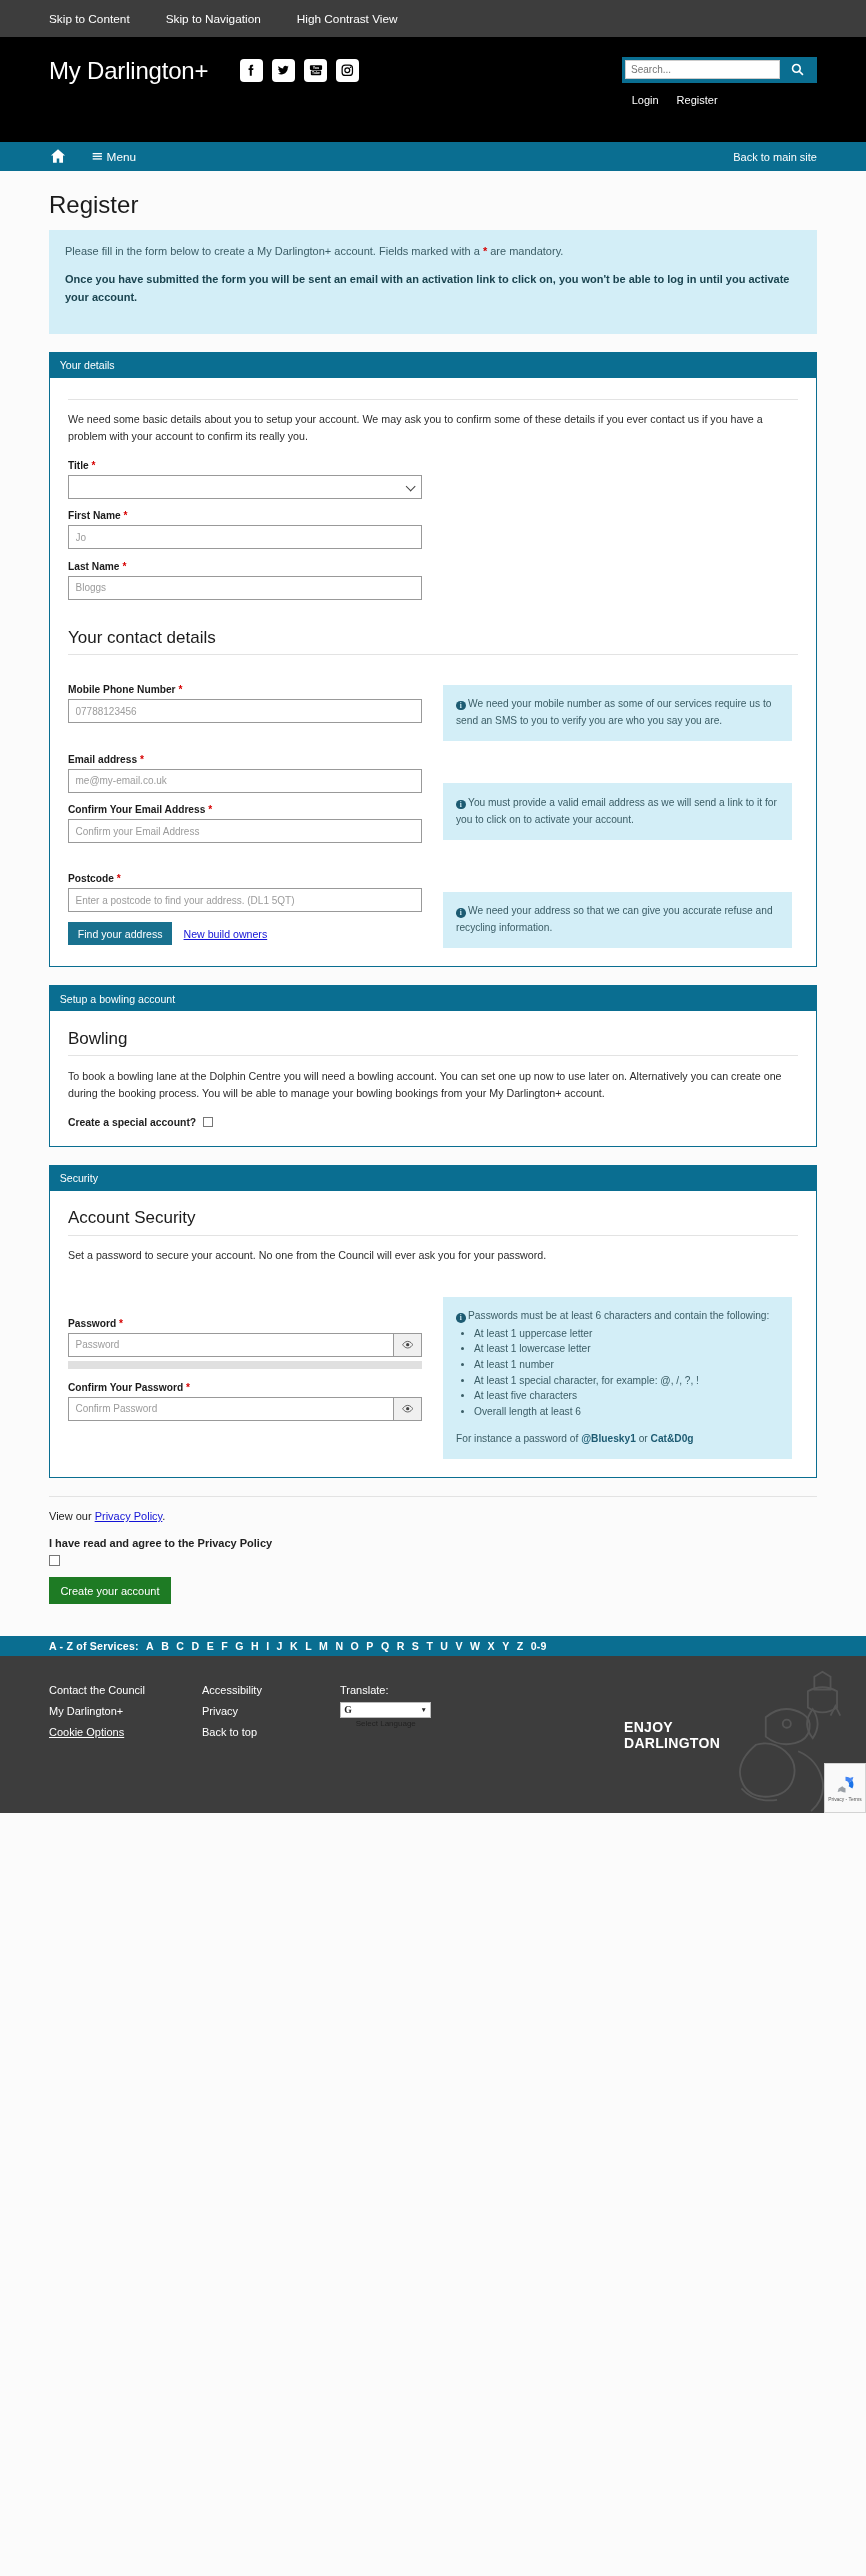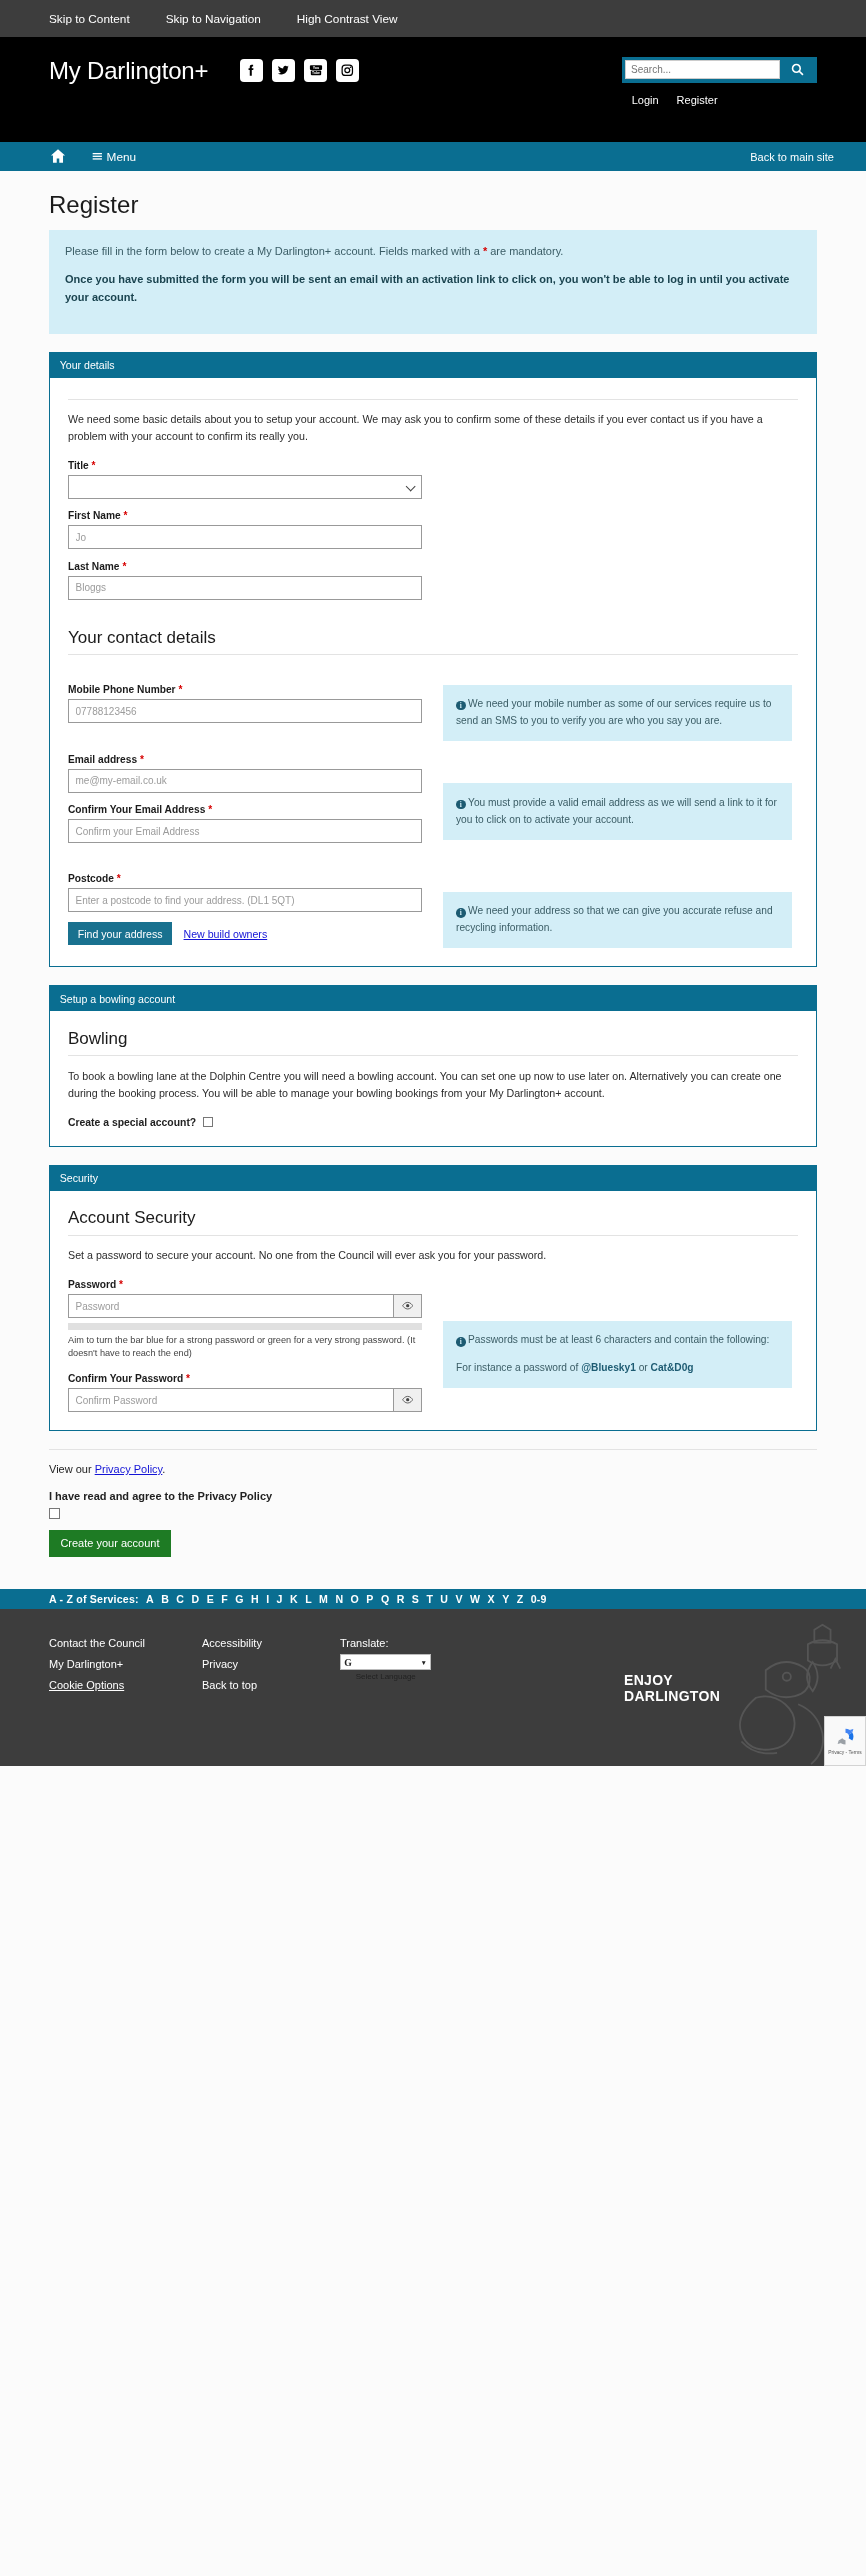--- a/index.html
+++ b/index.html
@@ -98,21 +98,21 @@
   .navbar {
     background:#0a6e91;
     height:29px;
     display:flex;
     align-items:center;
     padding:0 49px;
     position:relative;
   }
   .nav-left { display:flex; align-items:center; gap:25px;justify-content:center; }
   .menu-btn { color:#fff; font-size:11.8px; text-decoration:none; display:flex; align-items:center; gap:4px; }
-  .nav-right { position:absolute; right:32px; }
+  .nav-right { position:absolute; right:49px; }
   .nav-right a { color:#fff; font-size:11px; text-decoration:none; }
 
   
   .content { padding:0 49px; }
   h1.page-title {
     font-size:24px;
     font-weight:400;
     margin:19.5px 0 11.4px 0;
     color:#1b1b1b;
   }
@@ -558,21 +558,20 @@
             <div class="pwwrap">
               <input class="txt" type="text" placeholder="Password" style="">
               <div class="eye">
                 <svg width="11.4" height="11.4" viewBox="0 0 24 24">
                   <path d="M12 5C6.5 5 2.5 10 1.5 12c1 2 5 7 10.5 7s9.5-5 10.5-7c-1-2-5-7-10.5-7z" fill="none" stroke="#444" stroke-width="1.7"></path>
                   <circle cx="12" cy="12" r="3.4" fill="#444"></circle>
                 </svg>
               </div>
             </div>
             <div class="strength"></div>
-            <p class="hint">Aim to turn the bar blue for a strong password or green for a very strong password. (It doesn't have to reach the end)</p>
 
             <div style="margin-top:13px;">
               <label class="field-label">
                 <span>Confirm Your Password</span>
                 <span class="req">*</span>
               </label>
               <div class="pwwrap">
                 <input class="txt" type="text" placeholder="Confirm Password" style="">
                 <div class="eye">
                   <svg width="11.4" height="11.4" viewBox="0 0 24 24">
@@ -580,20 +579,28 @@
                     <circle cx="12" cy="12" r="3.4" fill="#444"></circle>
                   </svg>
                 </div>
               </div>
             </div>
           </div>
 
           <div class="col-r" style="padding-top:18px;">
             <div class="infobox">
               <span class="ic">i</span><span>Passwords must be at least 6 characters and contain the following:</span>
+              <ul>
+                <li>At least 1 uppercase letter</li>
+                <li>At least 1 lowercase letter</li>
+                <li>At least 1 number</li>
+                <li>At least 1 special character, for example: @, /, ?, !</li>
+                <li>At least five characters</li>
+                <li>Overall length at least 6</li>
+              </ul>
               <div class="egline">
                 <span>For instance a password of </span><b>@Bluesky1</b><span> or </span><b>Cat&amp;D0g</b>
               </div>
             </div>
           </div>
         </div>
 
       </div>
     </div>
 

